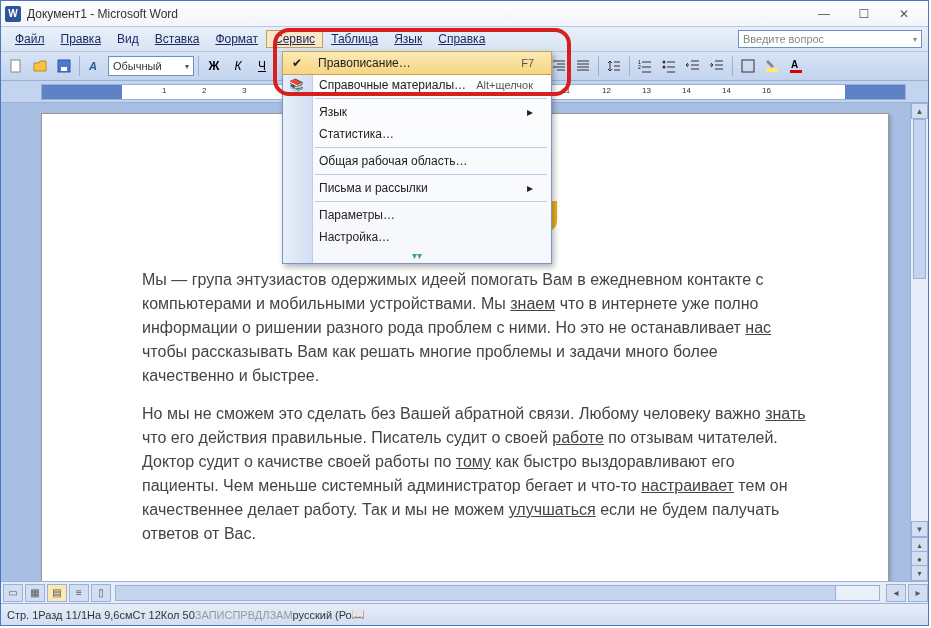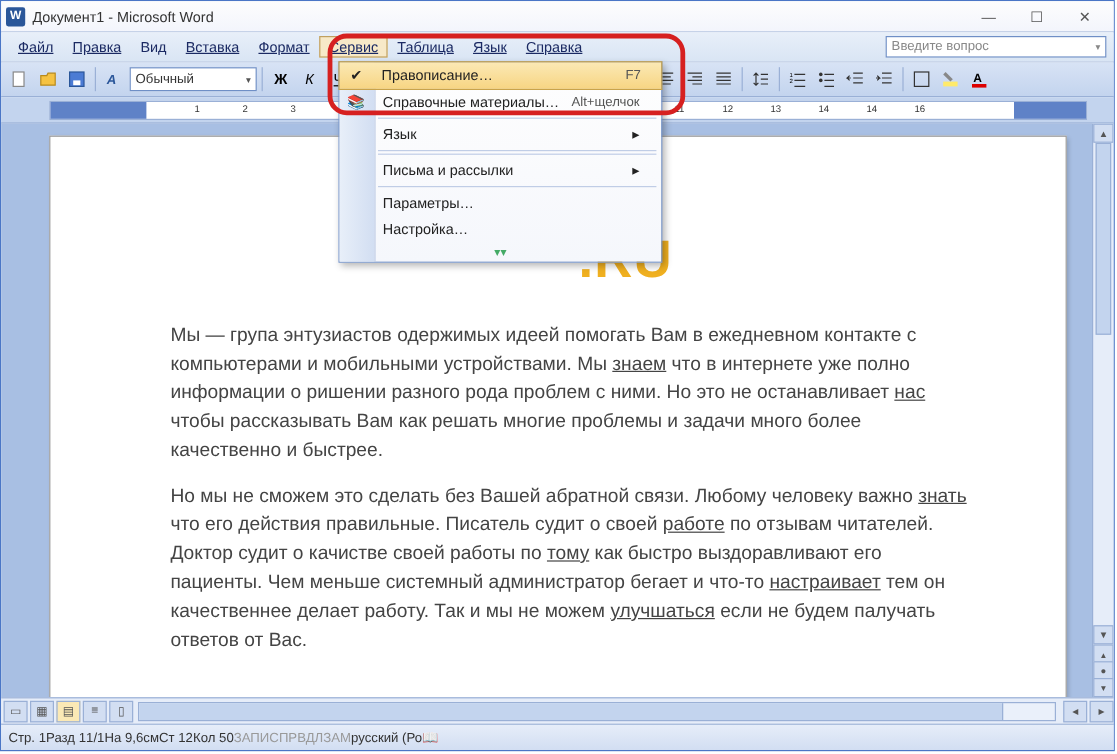--- a/index.html
+++ b/index.html
@@ -14,21 +14,21 @@
 .menubar { background: linear-gradient(#e8eff9,#d9e5f4); height: 24px; display: flex; align-items: center; padding: 0 6px; font-size: 12px; color: #1b2a63; position: relative; }
 .menubar .mi { padding: 2px 8px; cursor: default; text-decoration: underline; text-decoration-color: transparent; }
 .menubar .mi .uline { text-decoration: underline; }
 .menubar .mi.active { background: #f7e9c8; border: 1px solid #c0a060; padding: 1px 7px; }
 .menubar .ask { margin-left: auto; width: 184px; height: 18px; background: #fff; border: 1px solid #6f8fc6; font-size: 11px; padding: 0 4px; display: flex; align-items: center; color: #888; }
 
 .toolbar { background: linear-gradient(#d8e3f5,#c3d4ee); border-top: 1px solid #b8c8e3; border-bottom: 1px solid #9ab0d6; height: 30px; display: flex; align-items: center; padding: 0 4px; font-size: 12px; gap: 2px; }
 .tbtn { width: 22px; height: 22px; display: flex; align-items: center; justify-content: center; border: 1px solid transparent; }
 .tbtn svg { width: 16px; height: 16px; }
 .sep { width: 1px; height: 20px; background: #9ab0d6; margin: 0 2px; }
-.style-sel { width: 106px; height: 20px; background: #fff; border: 1px solid #6f8fc6; display: flex; align-items: center; padding: 0 4px; font-size: 11px; color: #333; }
+.style-sel { width: 86px; height: 20px; background: #fff; border: 1px solid #6f8fc6; display: flex; align-items: center; padding: 0 4px; font-size: 11px; color: #333; }
 .style-sel::after { content: "▾"; margin-left: auto; font-size: 8px; color: #555; }
 
 .ruler-area { background: #c3d4ee; height: 22px; border-bottom: 1px solid #9ab0d6; position: relative; }
 .ruler { position: absolute; left: 40px; right: 22px; top: 3px; height: 16px; background: #fff; border: 1px solid #9ab0d6; }
 .ruler .blue-left { position: absolute; left: 0; top: 0; bottom: 0; width: 80px; background: #5f82c7; }
 .ruler .blue-right { position: absolute; right: 0; top: 0; bottom: 0; width: 60px; background: #5f82c7; }
 .ruler .ticks { position: absolute; left: 80px; right: 60px; top: 0; bottom: 0; }
 .ruler .tick { position: absolute; top: 3px; bottom: 3px; width: 1px; background: #888; }
 .ruler .tick.num { top: 1px; font-size: 8px; color: #333; background: none; }
 
@@ -283,21 +283,27 @@
     <div class="mitem">
       <span class="micon">📚</span>
       <span>Справочные материалы…</span>
       <span class="shortcut">Alt+щелчок</span>
     </div>
     <div class="sepline"></div>
     <div class="mitem">
       <span>Язык</span>
       <span class="arrow">▸</span>
     </div>
+    <div class="mitem">
+      <span>Статистика…</span>
+    </div>
     <div class="sepline"></div>
+    <div class="mitem">
+      <span>Общая рабочая область…</span>
+    </div>
     <div class="sepline"></div>
     <div class="mitem">
       <span>Письма и рассылки</span>
       <span class="arrow">▸</span>
     </div>
     <div class="sepline"></div>
     <div class="mitem">
       <span>Параметры…</span>
     </div>
     <div class="mitem">

